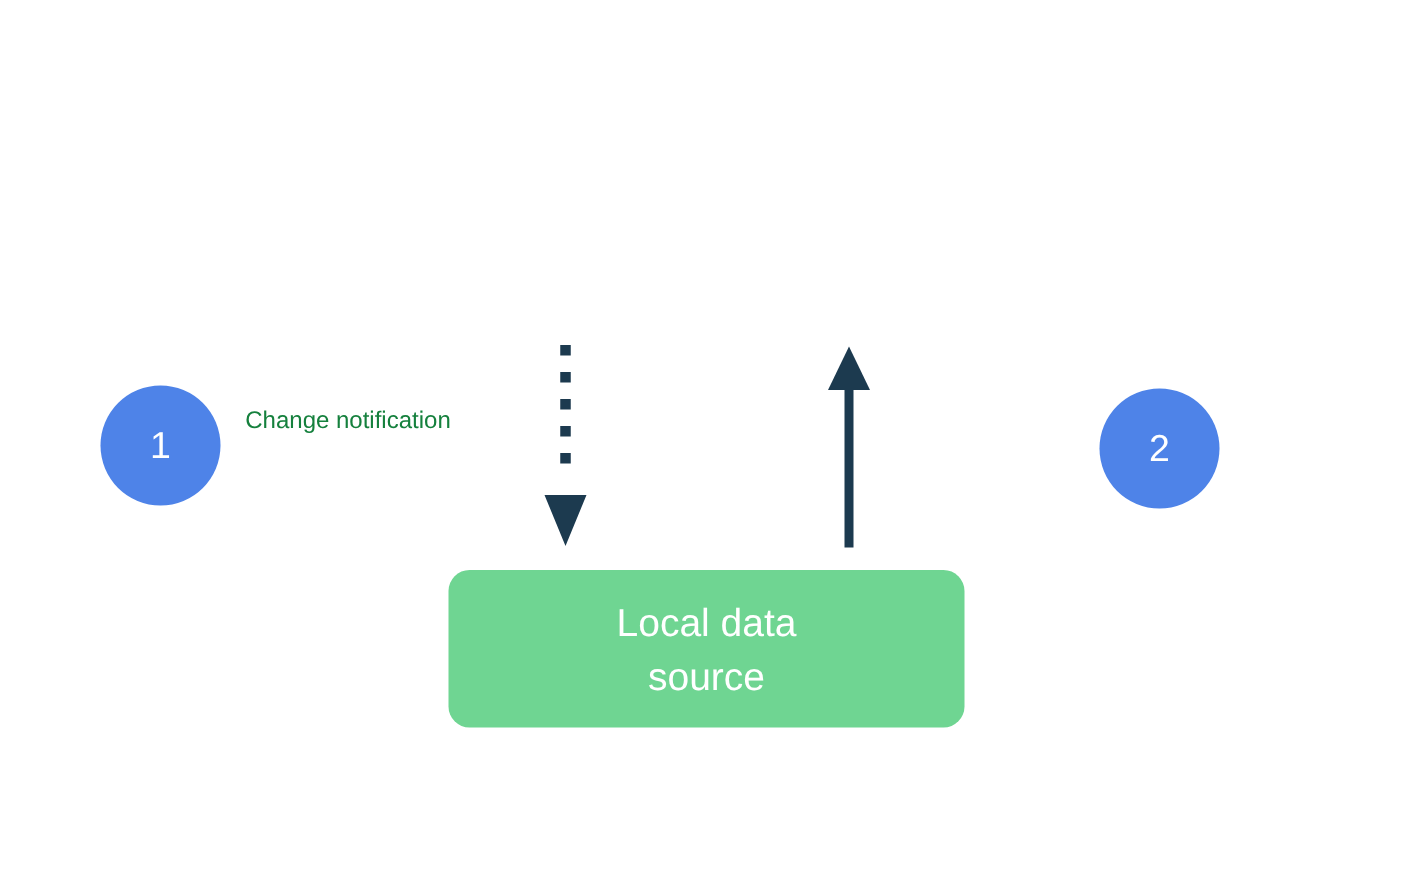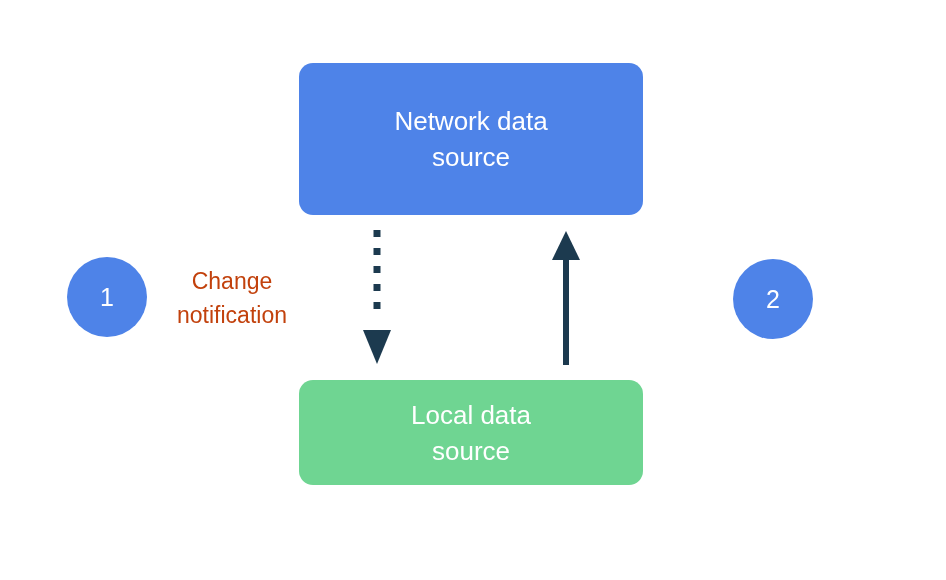--- a/index.html
+++ b/index.html
@@ -53,36 +53,33 @@
     font-size: 25px;
     display: flex;
     align-items: center;
     justify-content: center;
   }
   .badge-1 { left: 67px; top: 257px; }
   .badge-2 { left: 733px; top: 259px; }
 
   .step-label {
     position: absolute;
-    color: #c2410c;
-    font-size: 23px;
+    color: #15803d;
+    font-size: 16px;
     line-height: 34px;
     text-align: center;
   }
   .label-1 { left: 147px; top: 264px; width: 170px; }
   .label-2 { left: 598px; top: 264px; width: 130px; }
 </style>
 </head>
 <body>
 
 <div class="canvas">
 
-  <div class="node node-network">
-    <span class="node-label">Network data source</span>
-  </div>
 
   <div class="node node-local">
     <span class="node-label">Local data source</span>
   </div>
 
   <svg class="arrows-svg" viewBox="0 0 946 580" aria-hidden="true">
 
     <line x1="377" y1="230" x2="377" y2="316" stroke-width="7" stroke-dasharray="7 11" stroke="#1C3A4F"></line>
     <polygon points="363,330 391,330 377,364" fill="#1C3A4F"></polygon>
 

